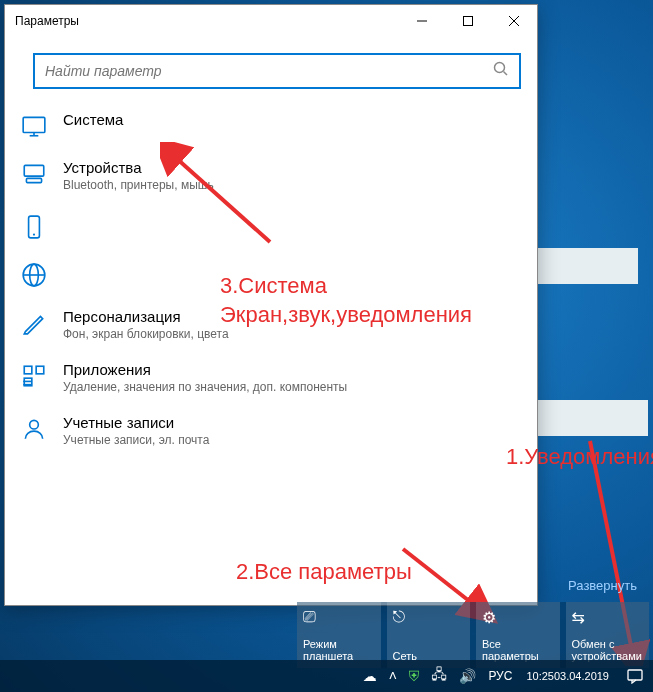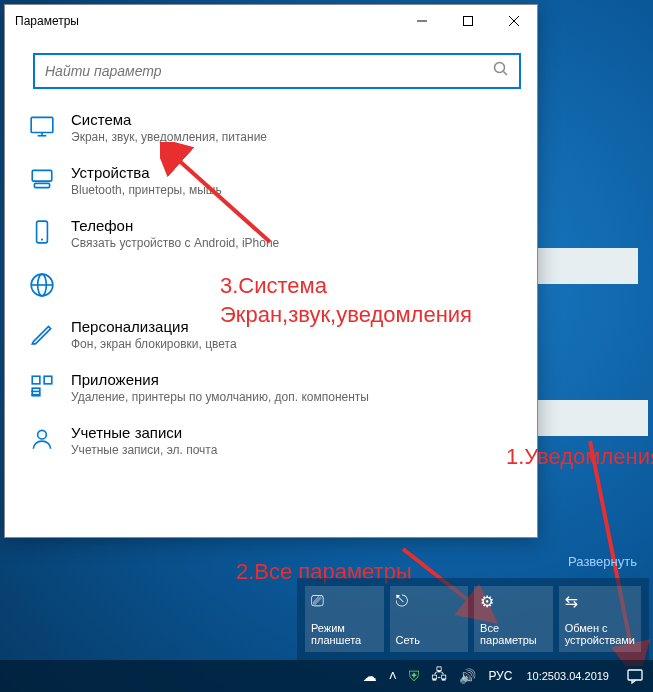--- a/index.html
+++ b/index.html
@@ -11,21 +11,21 @@
     overflow: hidden;
   }
   .desktop-bg {
     position: absolute; inset: 0;
     background: radial-gradient(circle at 70% 40%, #1a7bc4 0%, #0b5a9c 50%, #063a66 100%);
   }
   
   .window {
     position: absolute;
     left: 4px; top: 4px;
-    width: 534px; height: 534px;
+    width: 534px; height: 602px;
     background: #fff;
     border: 1px solid #888;
     box-shadow: 0 4px 20px rgba(0,0,0,0.3);
   }
   .titlebar {
     height: 32px;
     display: flex;
     align-items: center;
     padding-left: 10px;
     font-size: 12px;
@@ -46,21 +46,21 @@
     border: 2px solid #0078d4;
     height: 36px;
     padding: 0 10px;
   }
   .search input {
     flex: 1; border: none; outline: none;
     font-size: 14px; font-style: italic;
     color: #666;
   }
   .search-icon { color: #888; }
-  .list { padding: 4px 8px; }
+  .list { padding: 4px 0; }
   .item {
     display: flex;
     padding: 10px 16px;
     gap: 16px;
     cursor: pointer;
   }
   .item-icon {
     width: 26px; height: 26px;
     flex-shrink: 0;
     color: #0078d4;
@@ -73,24 +73,23 @@
   
   .anno { position: absolute; color: #e82e2e; font-size: 22px; pointer-events: none; margin-top: 36px; }
   .anno-1 { left: 506px; top: 408px; }
   .anno-2 { left: 236px; top: 523px; }
   .anno-3 { left: 220px; top: 236px; font-size: 22px; line-height: 1.3; }
   .arrow { position: absolute; pointer-events: none; }
 
   
   .action-center {
     position: absolute;
-    right: 4px; bottom: 32px;
+    right: 4px; bottom: 24px;
     width: 352px;
     background: rgba(0, 50, 90, 0.55);
-    padding: 8px;
   }
   .action-row { display: flex; gap: 6px; }
   .action-tile {
     flex: 1;
     height: 66px;
     background: rgba(255,255,255,0.15);
     color: #fff;
     font-size: 11px;
     padding: 6px;
     display: flex; flex-direction: column;
@@ -173,21 +172,20 @@
     <div class="item">
       <span class="item-icon">
         <svg viewBox="0 0 24 24" width="26" height="26">
             <rect x="2" y="4" width="20" height="14" rx="1" fill="none" stroke="#0078d4" stroke-width="1.5"></rect>
             <line x1="8" y1="21" x2="16" y2="21" stroke="#0078d4" stroke-width="1.5"></line>
             <line x1="12" y1="18" x2="12" y2="21" stroke="#0078d4" stroke-width="1.5"></line>
           </svg>
       </span>
       <div class="item-text">
         <div class="item-title">Система</div>
-        <div class="item-desc">Экран, звук, уведомления, питание</div>
       </div>
     </div>
 
     <div class="item">
       <span class="item-icon">
         <svg viewBox="0 0 24 24" width="26" height="26">
             <rect x="3" y="4" width="18" height="10" rx="1" fill="none" stroke="#0078d4" stroke-width="1.5"></rect>
             <rect x="5" y="16" width="14" height="4" rx="1" fill="none" stroke="#0078d4" stroke-width="1.5"></rect>
           </svg>
       </span>
@@ -197,24 +195,20 @@
       </div>
     </div>
 
     <div class="item">
       <span class="item-icon">
         <svg viewBox="0 0 24 24" width="26" height="26">
             <rect x="7" y="2" width="10" height="20" rx="2" fill="none" stroke="#0078d4" stroke-width="1.5"></rect>
             <circle cx="12" cy="19" r="1" fill="#0078d4"></circle>
           </svg>
       </span>
-      <div class="item-text">
-        <div class="item-title">Телефон</div>
-        <div class="item-desc">Связать устройство с Android, iPhone</div>
-      </div>
     </div>
 
     <div class="item">
       <span class="item-icon">
         <svg viewBox="0 0 24 24" width="26" height="26">
             <circle cx="12" cy="12" r="10" fill="none" stroke="#0078d4" stroke-width="1.5"></circle>
             <ellipse cx="12" cy="12" rx="4" ry="10" fill="none" stroke="#0078d4" stroke-width="1.5"></ellipse>
             <line x1="2" y1="12" x2="22" y2="12" stroke="#0078d4" stroke-width="1.5"></line>
           </svg>
       </span>
@@ -237,21 +231,21 @@
         <svg viewBox="0 0 24 24" width="26" height="26">
             <rect x="3" y="3" width="7" height="7" fill="none" stroke="#0078d4" stroke-width="1.5"></rect>
             <rect x="14" y="3" width="7" height="7" fill="none" stroke="#0078d4" stroke-width="1.5"></rect>
             <rect x="3" y="14" width="7" height="7" fill="none" stroke="#0078d4" stroke-width="1.5"></rect>
             <line x1="2" y1="20" x2="10" y2="20" stroke="#0078d4" stroke-width="1.5"></line>
             <line x1="2" y1="17" x2="10" y2="17" stroke="#0078d4" stroke-width="1.5"></line>
           </svg>
       </span>
       <div class="item-text">
         <div class="item-title">Приложения</div>
-        <div class="item-desc">Удаление, принтеры по умолчанию, доп. компоненты</div>
+        <div class="item-desc">Удаление, значения по значения, доп. компоненты</div>
       </div>
     </div>
 
     <div class="item">
       <span class="item-icon">
         <svg viewBox="0 0 24 24" width="26" height="26">
             <circle cx="12" cy="8" r="4" fill="none" stroke="#0078d4" stroke-width="1.5"></circle>
             <path d="M4 21c0-4 3.5-7 8-7s8 3 8 7" fill="none" stroke="#0078d4" stroke-width="1.5"></path>
           </svg>
       </span>

